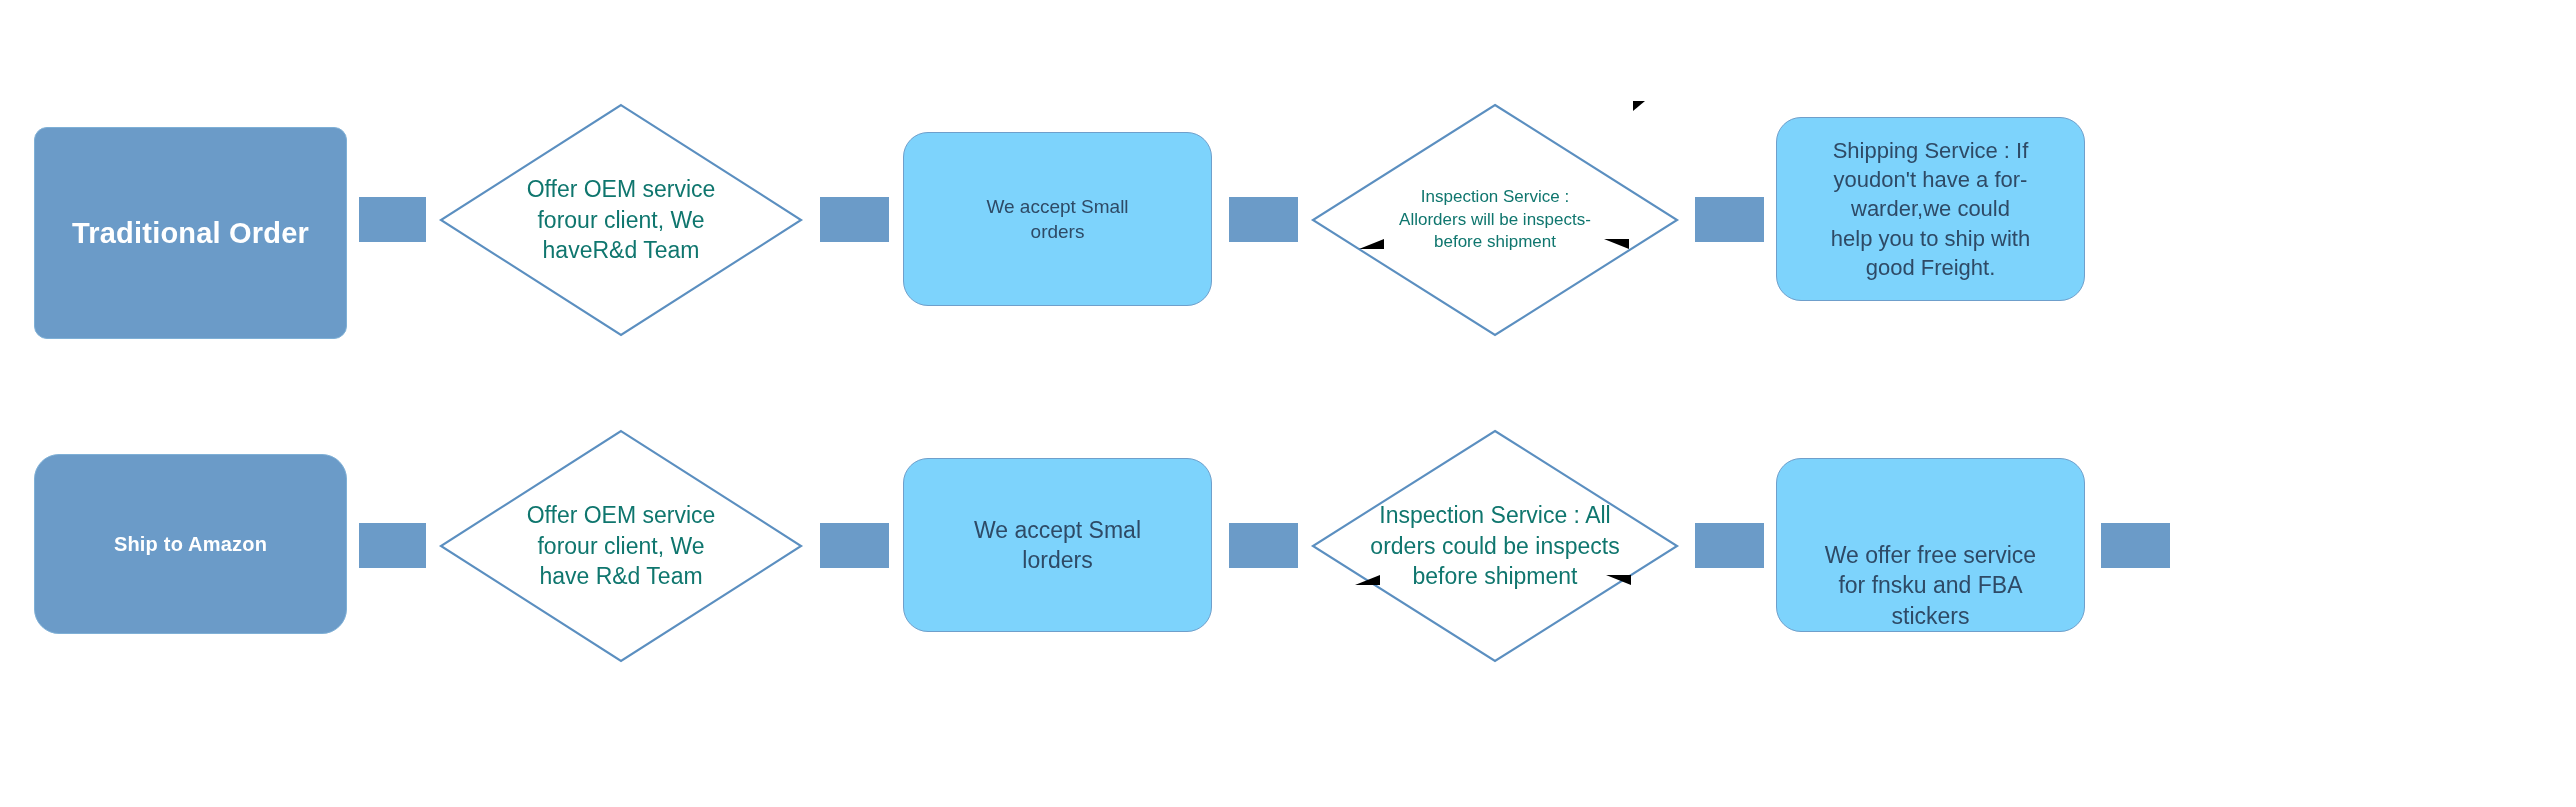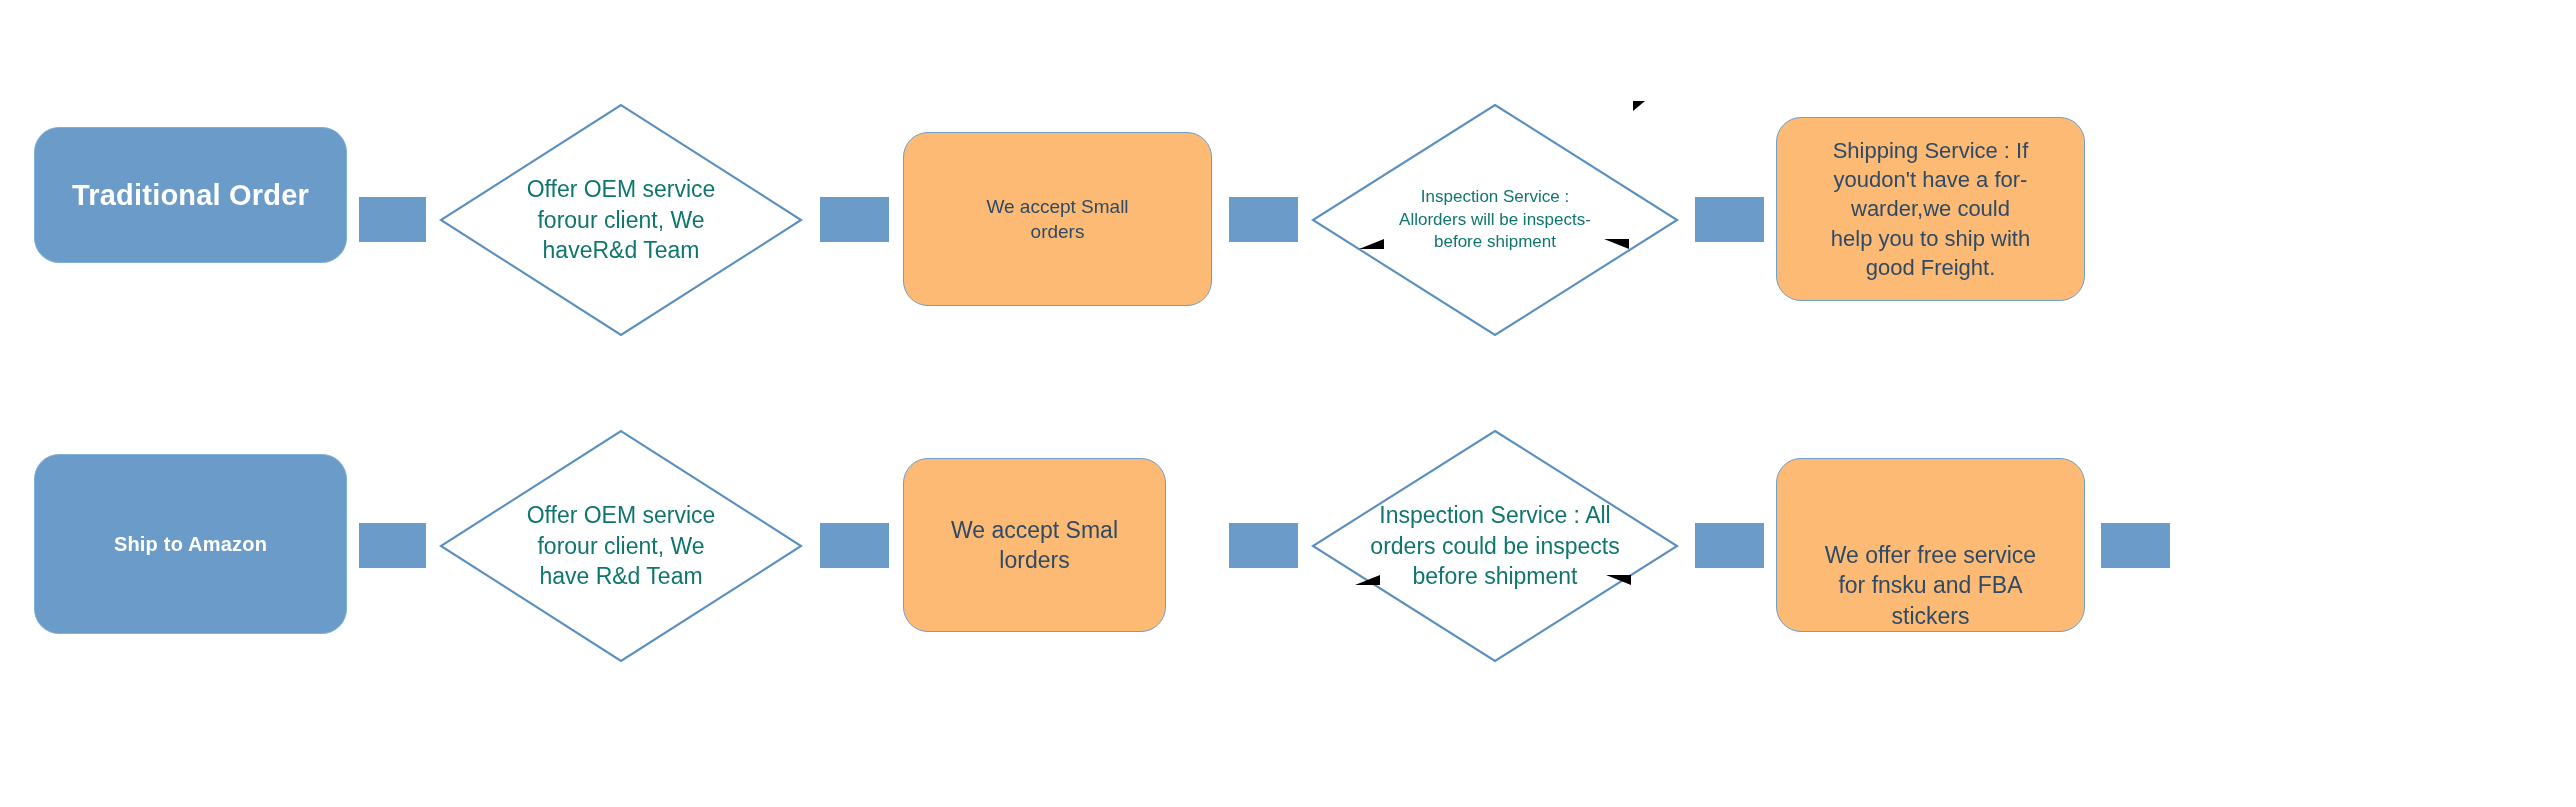--- a/index.html
+++ b/index.html
@@ -22,21 +22,21 @@
   
   .node-box {
     position: absolute;
     box-sizing: border-box;
     display: flex;
     align-items: center;
     justify-content: center;
     text-align: center;
     border-radius: 25px;
     border: 1.9px solid #6f9fcb;
-    background: #fdba74;
+    background: #7dd3fc;
     color: #2e4a66;
     line-height: 1.32;
   }
   .node-box.filled {
     background: #6b9bc8;
     border-color: #7fb0d6;
     color: #ffffff;
     font-weight: bold;
     letter-spacing: 0.2px;
   }
@@ -96,21 +96,21 @@
   .mark.tick {
     border-width: 10.5px 12.5px 0 0;
     border-color: #000000 transparent transparent transparent;
   }
 </style>
 </head>
 <body>
 
 <div id="canvas">
 
-  <div class="node-box filled" style="left:34px; top:127px; width:313px; height:136px; font-size:29px;">
+  <div class="node-box filled" style="left:34px; top:127px; width:313px; height:212px; font-size:29px;border-radius:13px;">
     <span class="txt">Traditional Order</span>
   </div>
 
   <div class="connector" style="left:359px; top:197px; width:67px; height:45px;"></div>
 
   <div class="diamond" style="left:439px; top:103px; width:364px; height:234px;">
     <svg width="364" height="234" viewBox="0 0 380 244">
       <polygon points="190,2 378,122 190,242 2,122" fill="#ffffff" stroke="#5b8fc0" stroke-width="2.2"></polygon>
     </svg>
     <div class="dtxt" style="font-size:23px;">Offer OEM service
@@ -159,21 +159,21 @@
     <svg width="364" height="234" viewBox="0 0 380 244">
       <polygon points="190,2 378,122 190,242 2,122" fill="#ffffff" stroke="#5b8fc0" stroke-width="2.2"></polygon>
     </svg>
     <div class="dtxt" style="font-size:23px;">Offer OEM service
 forour client, We
 have R&amp;d Team</div>
   </div>
 
   <div class="connector" style="left:820px; top:523px; width:69px; height:45px;"></div>
 
-  <div class="node-box" style="left:903px; top:458px; width:263px; height:174px; font-size:23px;">
+  <div class="node-box" style="left:903px; top:458px; width:309px; height:174px; font-size:23px;">
     <span class="txt">We accept Smal
 lorders</span>
   </div>
 
   <div class="connector" style="left:1229px; top:523px; width:69px; height:45px;"></div>
 
   <div class="diamond" style="left:1311px; top:429px; width:368px; height:234px;">
     <svg width="368" height="234" viewBox="0 0 384 244">
       <polygon points="192,2 382,122 192,242 2,122" fill="#ffffff" stroke="#5b8fc0" stroke-width="2.2"></polygon>
     </svg>

